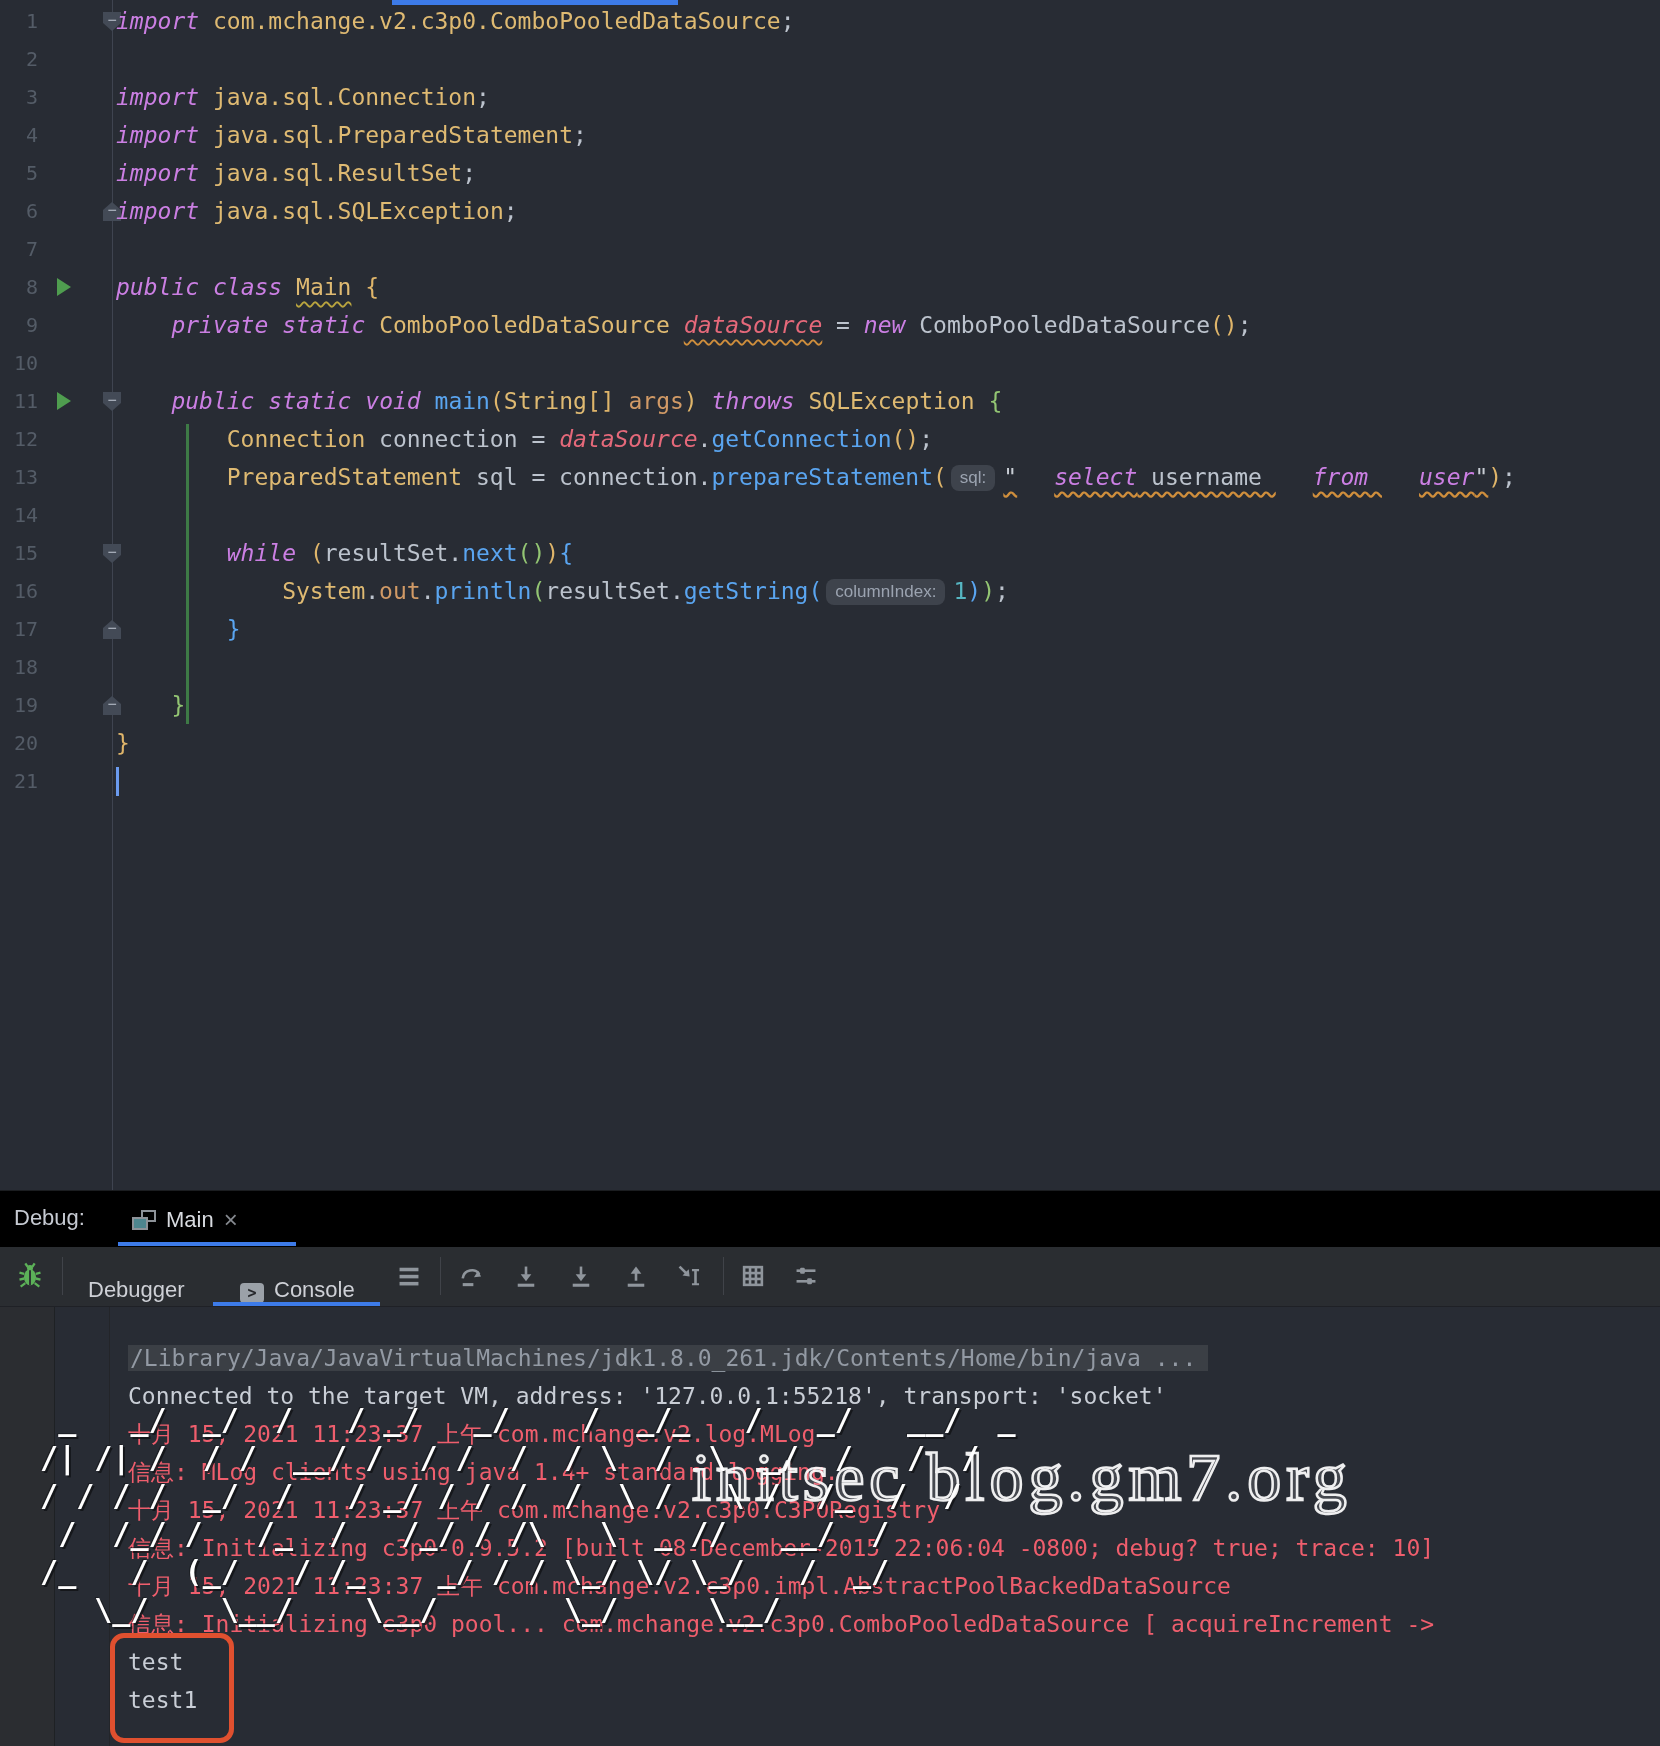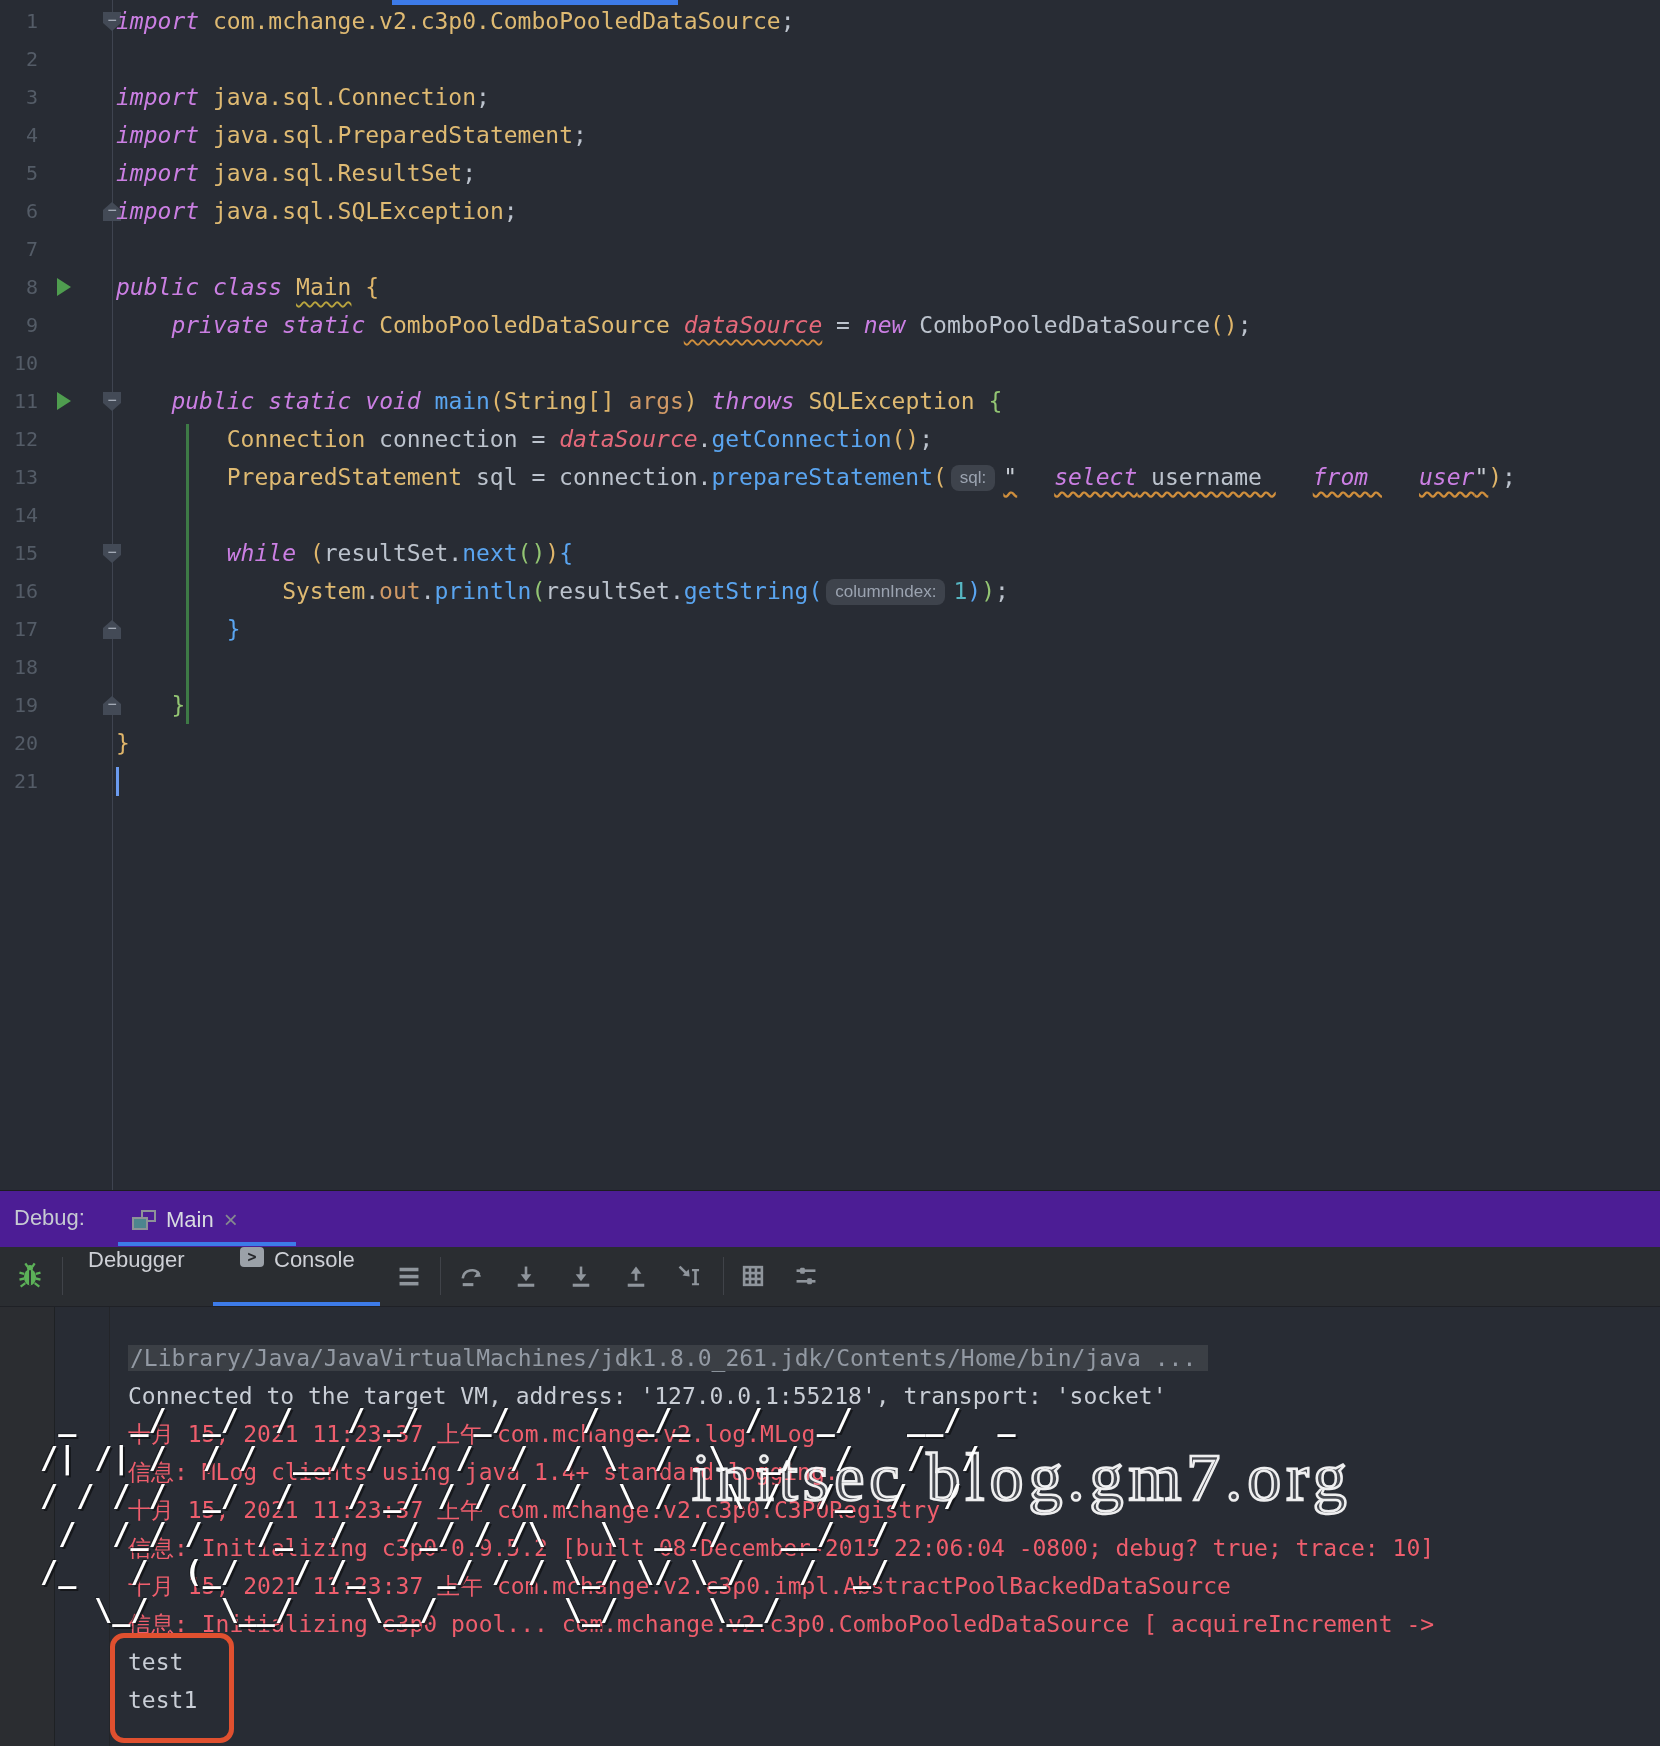--- a/index.html
+++ b/index.html
@@ -37,37 +37,37 @@
   .wavyy{text-decoration:underline wavy #b9a43e;text-decoration-thickness:1.5px;text-underline-offset:6px;}
   .wavyo{text-decoration:underline wavy #cf8e3c;text-decoration-thickness:1.5px;text-underline-offset:6px;}
   .sq{color:#cb7fe3;font-style:italic;text-decoration:underline wavy #cf8e3c;text-underline-offset:6px;margin-left:37px;}
   .sp{color:#bcc3cd;text-decoration:underline wavy #cf8e3c;text-underline-offset:6px;}
   .sqq{color:#c8cdd4;text-decoration:underline wavy #cf8e3c;text-underline-offset:6px;}
   .chip{display:inline-block;background:#3e434c;color:#9ba3b0;border-radius:8px;
         font-family:"Liberation Sans",sans-serif;font-style:normal;font-size:17px;
         line-height:26px;padding:0 9px;margin:0 8px 0 4px;vertical-align:2px;}
 
   
-  #debug-header{position:absolute;left:0;top:1190px;width:1660px;height:57px;background:#4c1d95;
+  #debug-header{position:absolute;left:0;top:1190px;width:1660px;height:57px;background:#000000;
                 border-top:1px solid #1b1d20;box-sizing:border-box;}
   #debug-label{position:absolute;left:14px;top:14px;font-size:22px;color:#c6cad2;}
   #main-tab{position:absolute;left:118px;top:6px;height:46px;display:flex;align-items:center;gap:10px;padding:0 14px;}
   .mti{position:relative;width:24px;height:20px;}
   .mti .back{position:absolute;right:0;top:0;width:15px;height:12px;border:2.5px solid #8d9298;box-sizing:border-box;}
   .mti .front{position:absolute;left:0;bottom:0;width:16px;height:13px;background:#4d858e;border:2.5px solid #8d9298;box-sizing:border-box;}
   #main-tab .label{font-size:22px;color:#d8dbe0;}
   #main-tab .close{font-size:24px;color:#85898f;line-height:20px;}
   #main-tab-underline{position:absolute;left:118px;top:1242px;width:178px;height:4px;background:#3d7be8;}
 
   
   #debug-toolbar{position:absolute;left:0;top:1247px;width:1660px;height:60px;background:#2a2d31;
                  border-bottom:1px solid #1f2126;box-sizing:border-box;}
   .vsep{position:absolute;top:10px;width:1px;height:38px;background:#404349;}
   #bug-icon{position:absolute;left:16px;top:14px;}
-  .tb-tab{position:absolute;top:0;height:56px;display:flex;align-items:flex-start;gap:10px;font-size:22px;color:#ced0d6;}
+  .tb-tab{position:absolute;top:0;height:56px;display:flex;align-items:flex-end;gap:10px;font-size:22px;color:#ced0d6;}
   #tab-debugger{left:88px;}
   #tab-console{left:240px;}
   .console-glyph{display:inline-flex;width:24px;height:20px;background:#9ba1a8;border-radius:4px;
                  color:#26282c;font-weight:bold;font-size:15px;align-items:center;justify-content:center;
                  font-family:"DejaVu Sans Mono",monospace;}
   #console-underline{position:absolute;left:213px;top:1302px;width:167px;height:4px;background:#3d7be8;}
   .tb-icon{position:absolute;top:16px;width:26px;height:26px;}
   .tb-icon svg{stroke:#8f959c;fill:none;stroke-width:2.2;}
   .tb-icon svg .fill{fill:#8f959c;stroke:none;}
   #hamburger{left:396px;}

